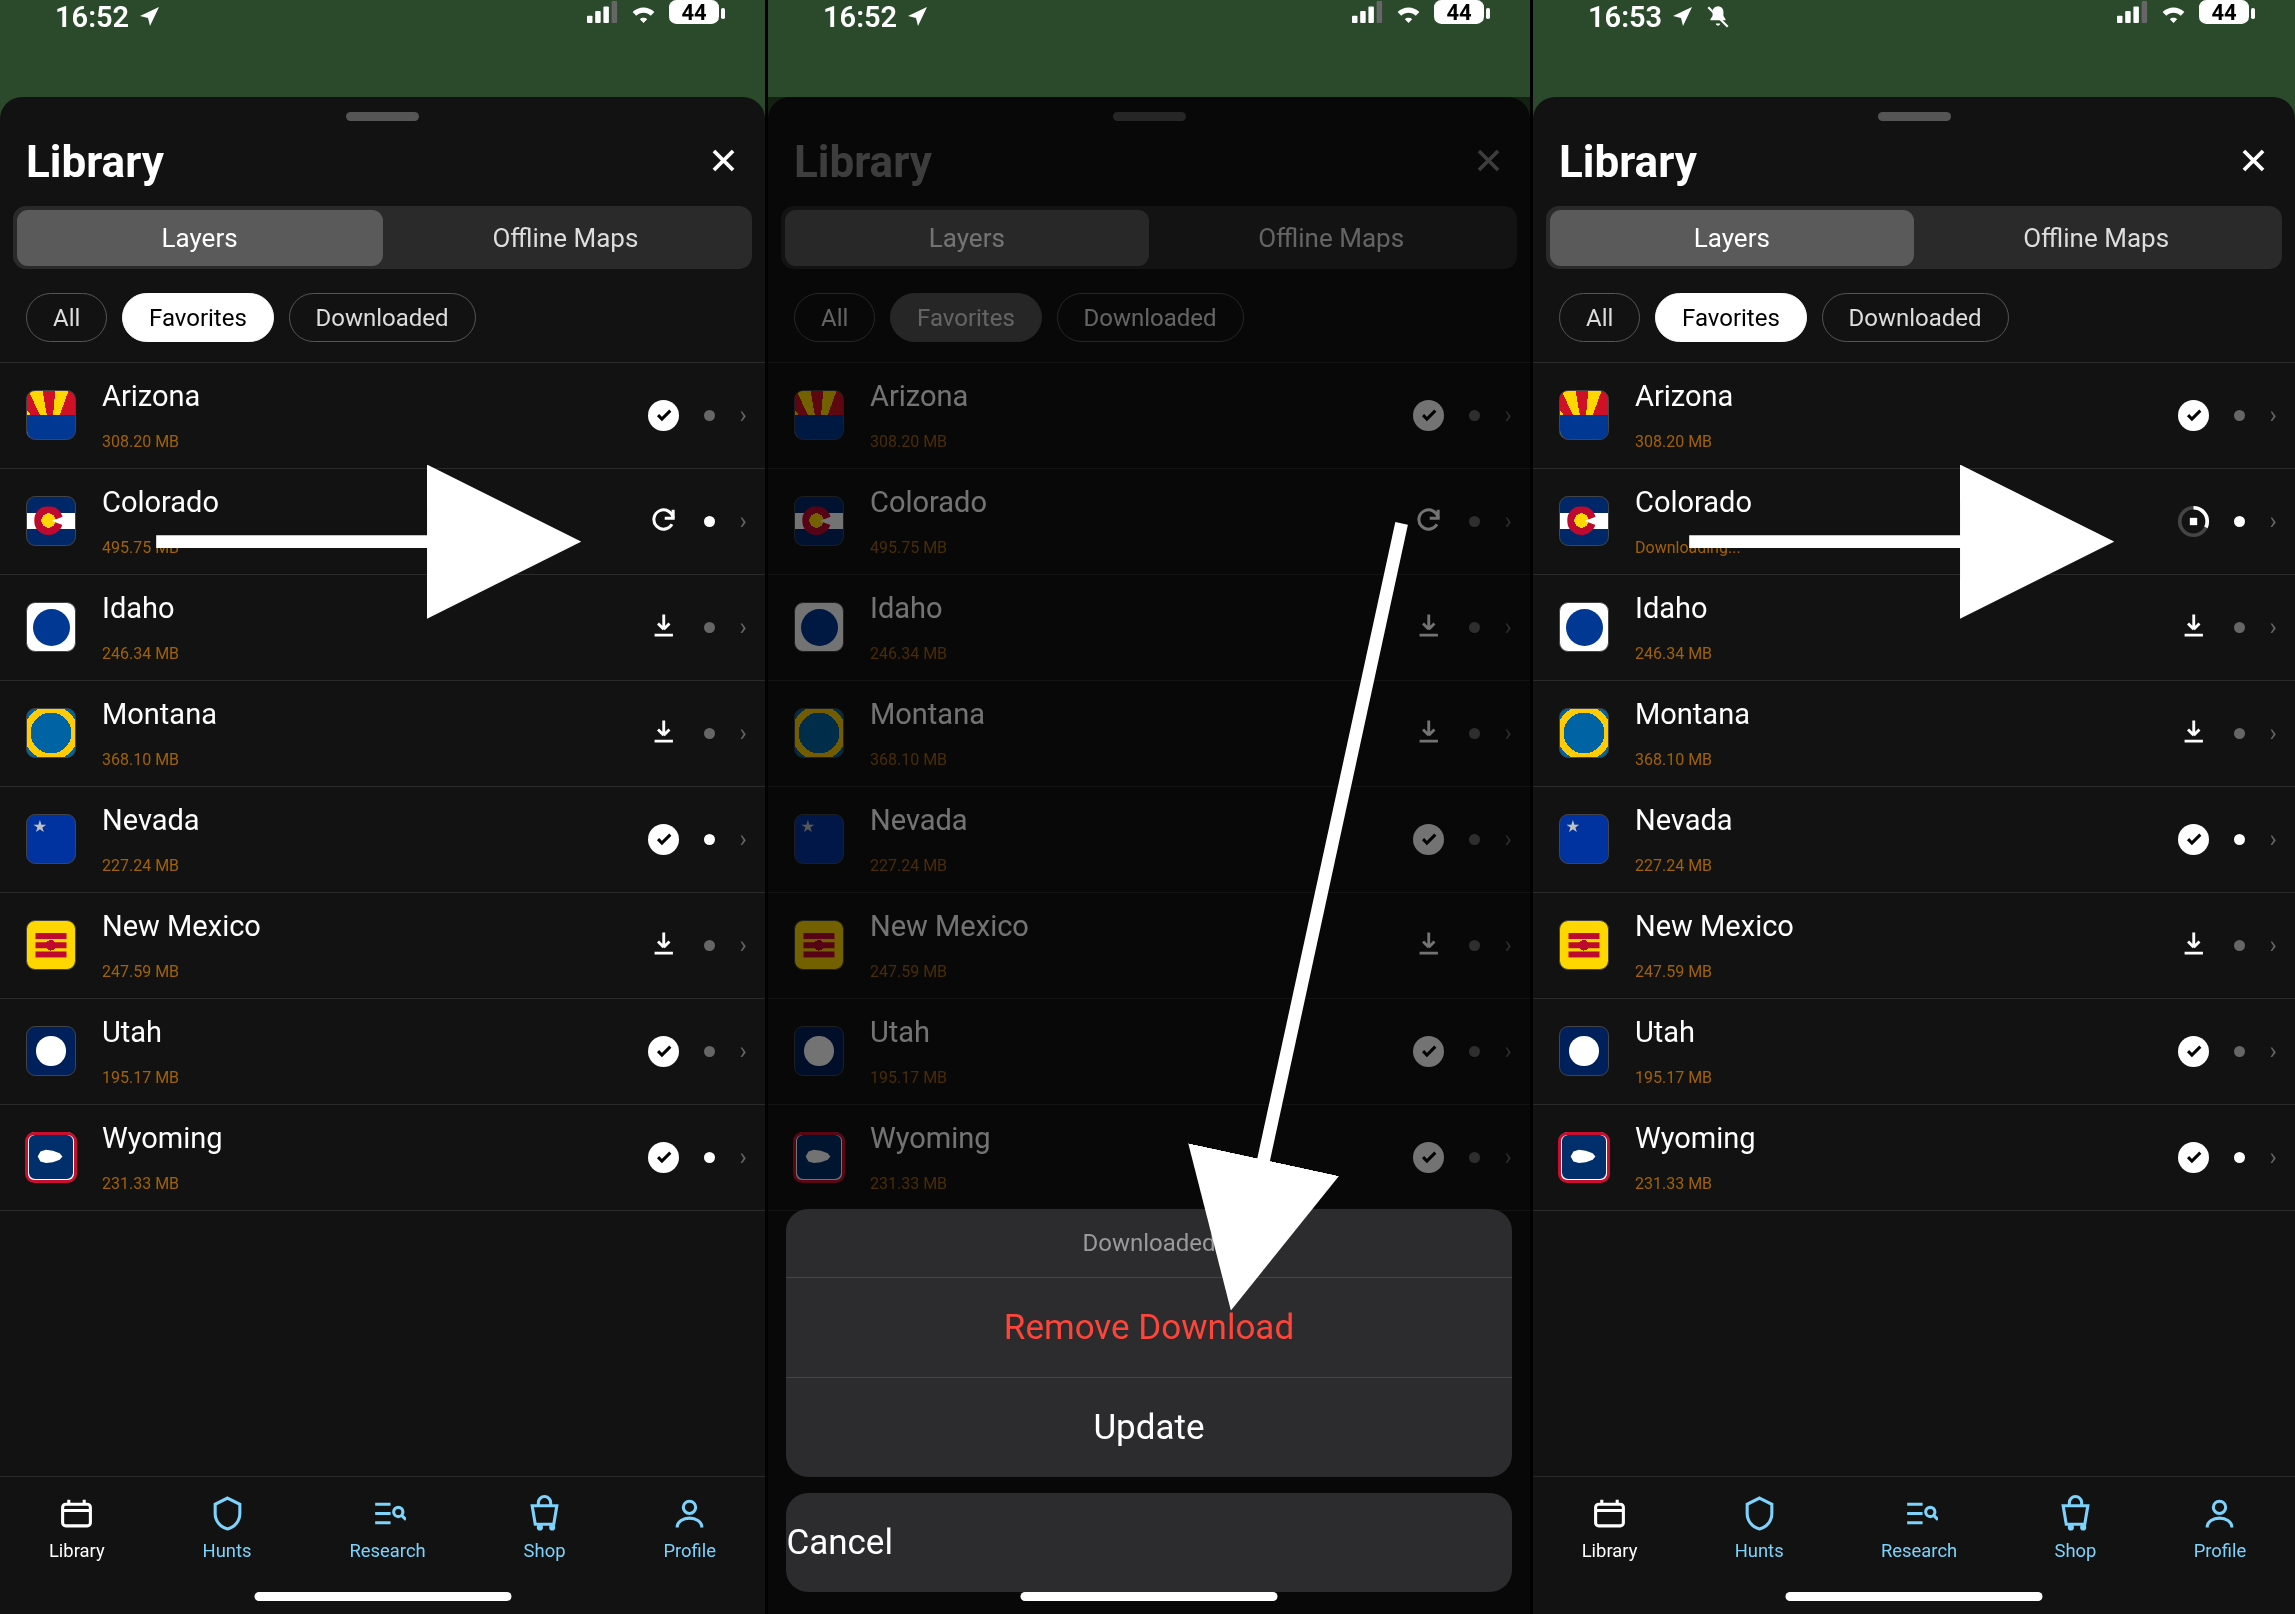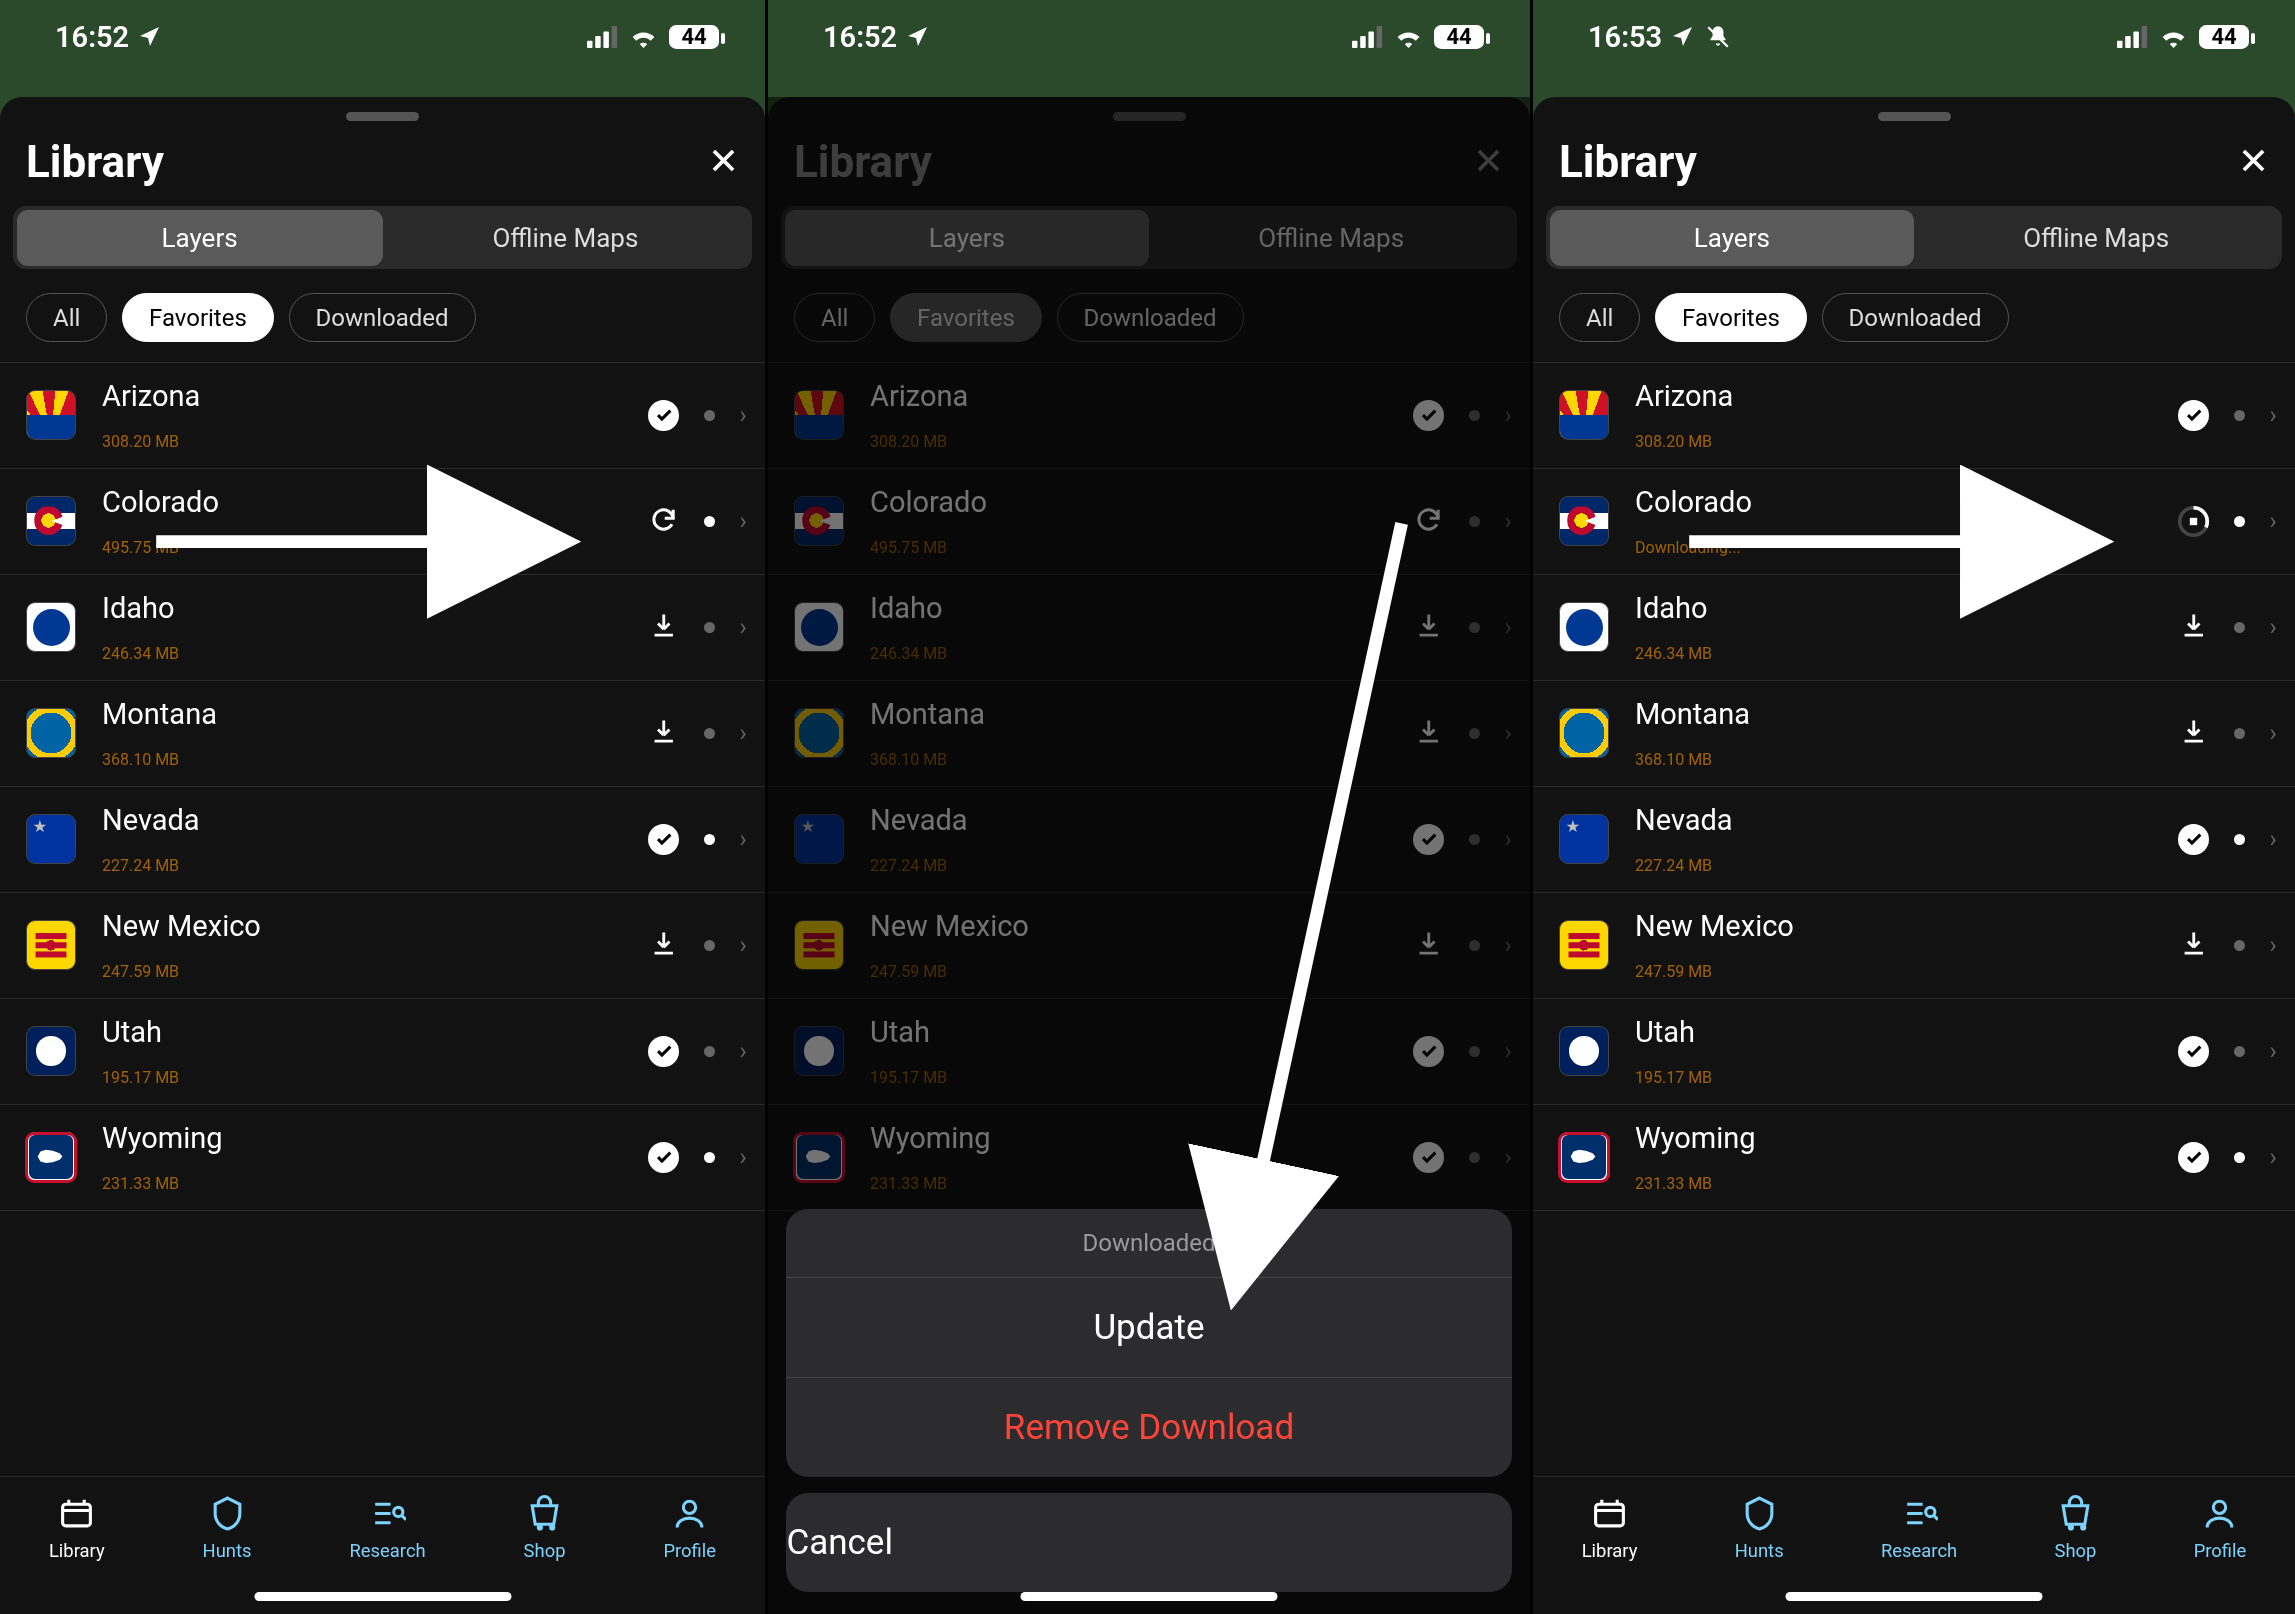--- a/index.html
+++ b/index.html
@@ -1,20 +1,20 @@
 <!DOCTYPE html>
 <html style="font-size:14.7px"><head>
 <meta charset="utf-8">
 <style>
   *{box-sizing:border-box;margin:0;padding:0;font-family:-apple-system,BlinkMacSystemFont,"Segoe UI",Roboto,sans-serif;}
   body{background:#000;display:flex;gap:0;width:2296px;height:1614px;}
   .phone{width:765px;height:1614px;position:relative;background:#2b4a2b;overflow:hidden;}
   .phone+.phone{border-left:3.7px solid #000;}
   
-  .statusbar{height:73px;display:flex;align-items:center;justify-content:space-between;padding:0 46px 0 55px;color:#fff;font-size:29px;font-weight:600;}
+  .statusbar{height:73px;display:flex;align-items:flex-start;justify-content:space-between;padding:0 46px 0 55px;color:#fff;font-size:29px;font-weight:600;}
   .sb-left{display:flex;align-items:center;gap:9.2px;}
   .sb-right{display:flex;align-items:center;gap:11px;}
   .sb-right svg{display:block;}
   .battery{display:flex;align-items:center;background:#fff;border-radius:7.3px;color:#000;font-size:22px;font-weight:700;padding:1.8px 7.3px;width:50px;height:24px;justify-content:center;position:relative;}
   .battery::after{content:"";position:absolute;right:-5.5px;top:8.3px;width:3.7px;height:11px;background:#fff;border-radius:1.8px;}
   
   .sheet{position:absolute;left:0;right:0;top:97px;bottom:0;background:#121212;border-top-left-radius:22px;border-top-right-radius:22px;display:flex;flex-direction:column;}
   .grabber{width:73px;height:9.2px;background:#555;border-radius:4.6px;margin:14.7px auto 0;}
   .sheet-header{display:flex;align-items:center;justify-content:space-between;padding:14.7px 26px 18.4px 26px;}
   .sheet-header h1{color:#fff;font-size:44px;font-weight:700;}
@@ -490,22 +490,22 @@
             </div>
             <div class="dot "></div>
             <div class="chevron">›</div>
           </div>
         </div>
       </div>
     <div class="dimmer"></div>
     <div class="action-sheet">
       <div class="as-group">
         <div class="as-title">Downloaded</div>
+        <div class="as-btn red">Remove Download</div>
         <div class="as-btn">Update</div>
-        <div class="as-btn red">Remove Download</div>
       </div>
       <div class="as-cancel">Cancel</div>
     </div>
   </div>
   <svg class="arrow" style="left:0;top:0" width="765" height="1614" viewBox="0 0 833 1758">
     <defs>
         <marker id="ah2" markerWidth="12" markerHeight="12" refX="10" refY="6" orient="auto">
           <path d="M0,0 L12,6 L0,12 z" fill="#fff"></path>
         </marker>
       </defs>

